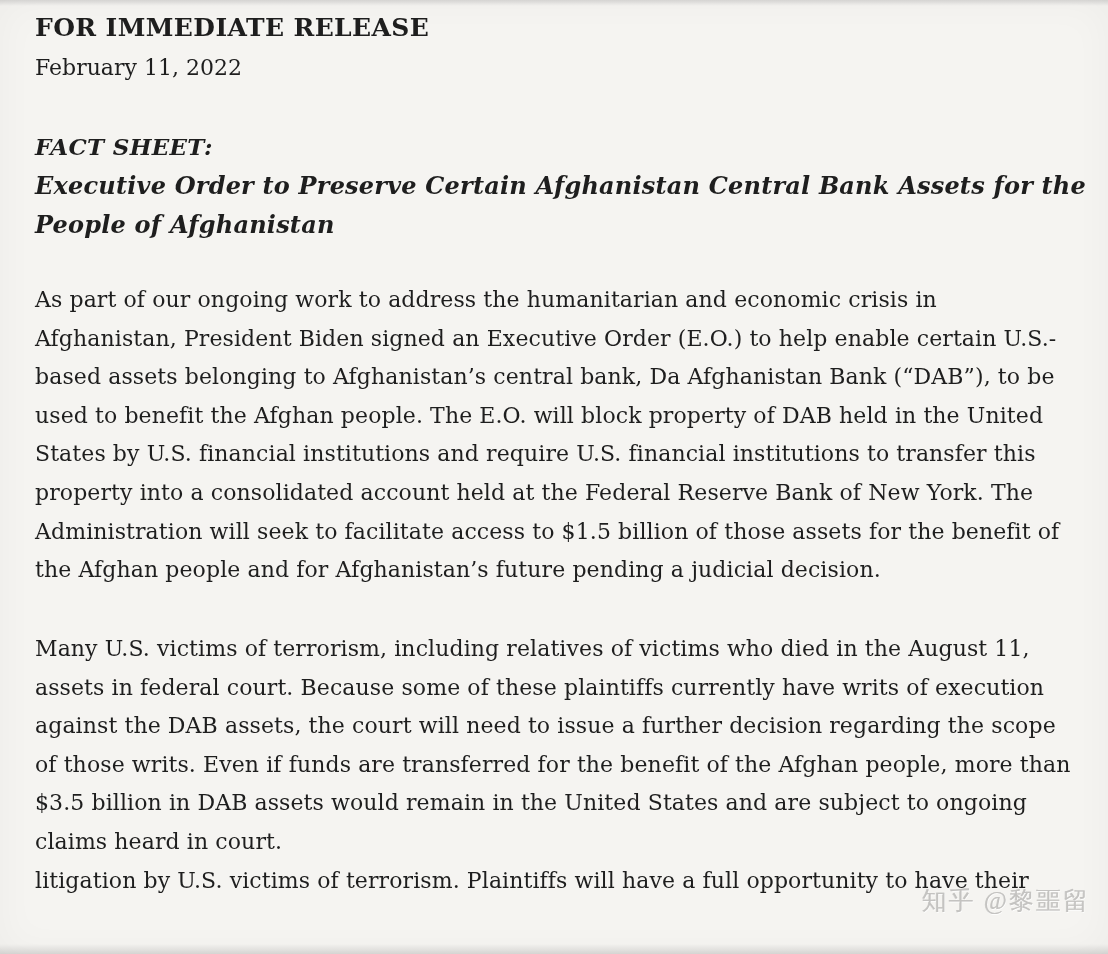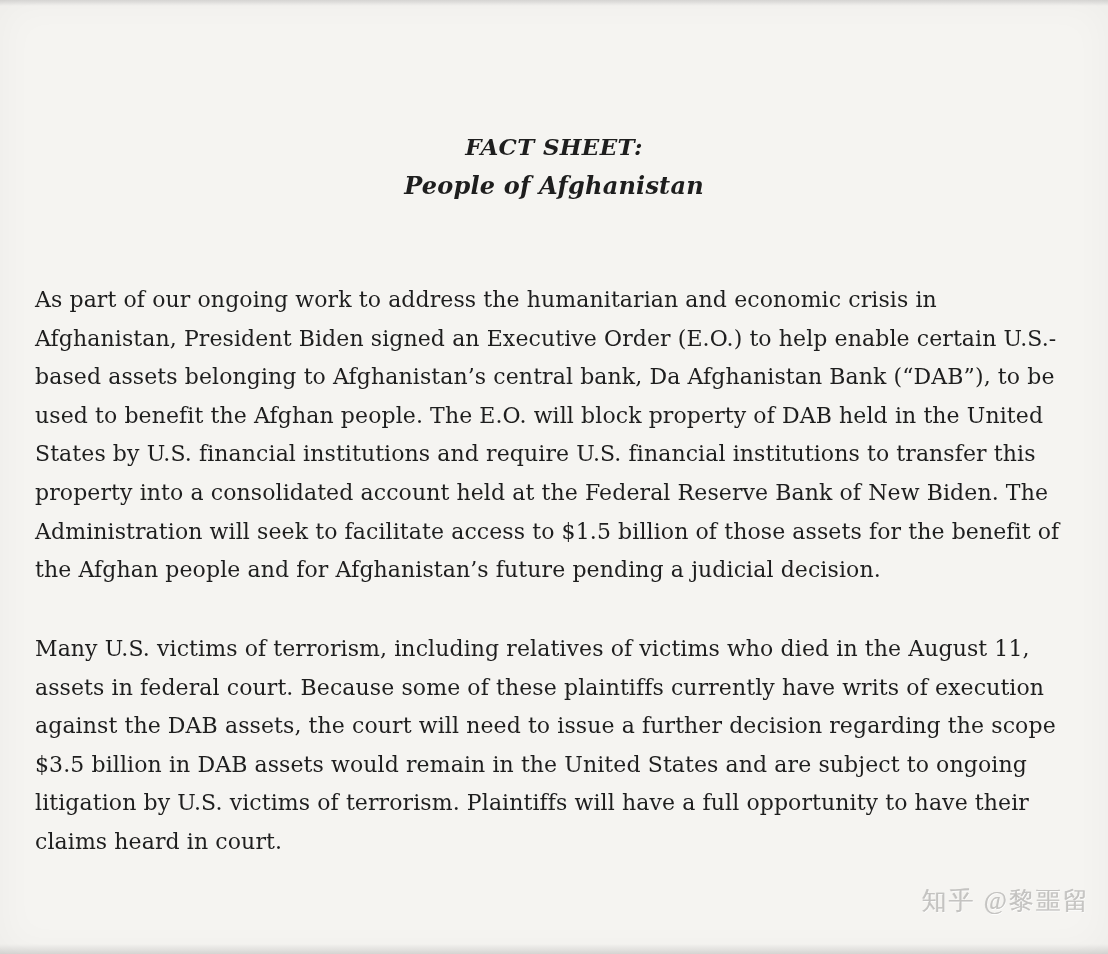--- a/index.html
+++ b/index.html
@@ -39,23 +39,24 @@
     font-size: 22px;
     line-height: 30px;
     margin-top: 9px;
     white-space: nowrap;
   }
   .title-block {
     position: absolute;
     left: 0;
     right: 0;
     top: 127px;
-    text-align: center;
+    text-align: left;
     font-weight: bold;
     font-style: italic;
+    padding-left: 35px;
   }
   .title-kicker {
     font-size: 23px;
     line-height: 39px;
     letter-spacing: 0.3px;
   }
   .title-line {
     font-size: 24px;
     line-height: 39px;
     letter-spacing: 0.2px;
@@ -85,41 +86,47 @@
     text-shadow: 0.5px 0.5px 0 rgba(255,255,255,0.8), -0.5px -0.5px 0 rgba(140,140,138,0.35);
     white-space: nowrap;
     user-select: none;
   }
 </style>
 </head>
 <body>
 
 <div class="page">
 
+  <div class="doc-header">
+    <div class="release-line">FOR IMMEDIATE RELEASE</div>
+    <div class="date-line">February 11, 2022</div>
+  </div>
 
   <div class="title-block">
     <div class="title-kicker">FACT SHEET:</div>
+    <div class="title-line">Executive Order to Preserve Certain Afghanistan Central Bank Assets for the</div>
     <div class="title-line">People of Afghanistan</div>
   </div>
 
   <div class="paragraph para-1">
     <div class="body-line">As part of our ongoing work to address the humanitarian and economic crisis in</div>
     <div class="body-line">Afghanistan, President Biden signed an Executive Order (E.O.) to help enable certain U.S.-</div>
     <div class="body-line">based assets belonging to Afghanistan’s central bank, Da Afghanistan Bank (“DAB”), to be</div>
     <div class="body-line">used to benefit the Afghan people. The E.O. will block property of DAB held in the United</div>
     <div class="body-line">States by U.S. financial institutions and require U.S. financial institutions to transfer this</div>
-    <div class="body-line">property into a consolidated account held at the Federal Reserve Bank of New Biden. The</div>
+    <div class="body-line">property into a consolidated account held at the Federal Reserve Bank of New York. The</div>
     <div class="body-line">Administration will seek to facilitate access to $1.5 billion of those assets for the benefit of</div>
     <div class="body-line">the Afghan people and for Afghanistan’s future pending a judicial decision.</div>
   </div>
 
   <div class="paragraph para-2">
     <div class="body-line">Many U.S. victims of terrorism, including relatives of victims who died in the August 11,</div>
     <div class="body-line">assets in federal court. Because some of these plaintiffs currently have writs of execution</div>
     <div class="body-line">against the DAB assets, the court will need to issue a further decision regarding the scope</div>
+    <div class="body-line">of those writs. Even if funds are transferred for the benefit of the Afghan people, more than</div>
     <div class="body-line">$3.5 billion in DAB assets would remain in the United States and are subject to ongoing</div>
+    <div class="body-line">claims heard in court.</div>
     <div class="body-line">litigation by U.S. victims of terrorism. Plaintiffs will have a full opportunity to have their</div>
-    <div class="body-line">claims heard in court.</div>
   </div>
 
   <div class="watermark">知乎 @黎噩留</div>
 
 </div>
 
 </body></html>

